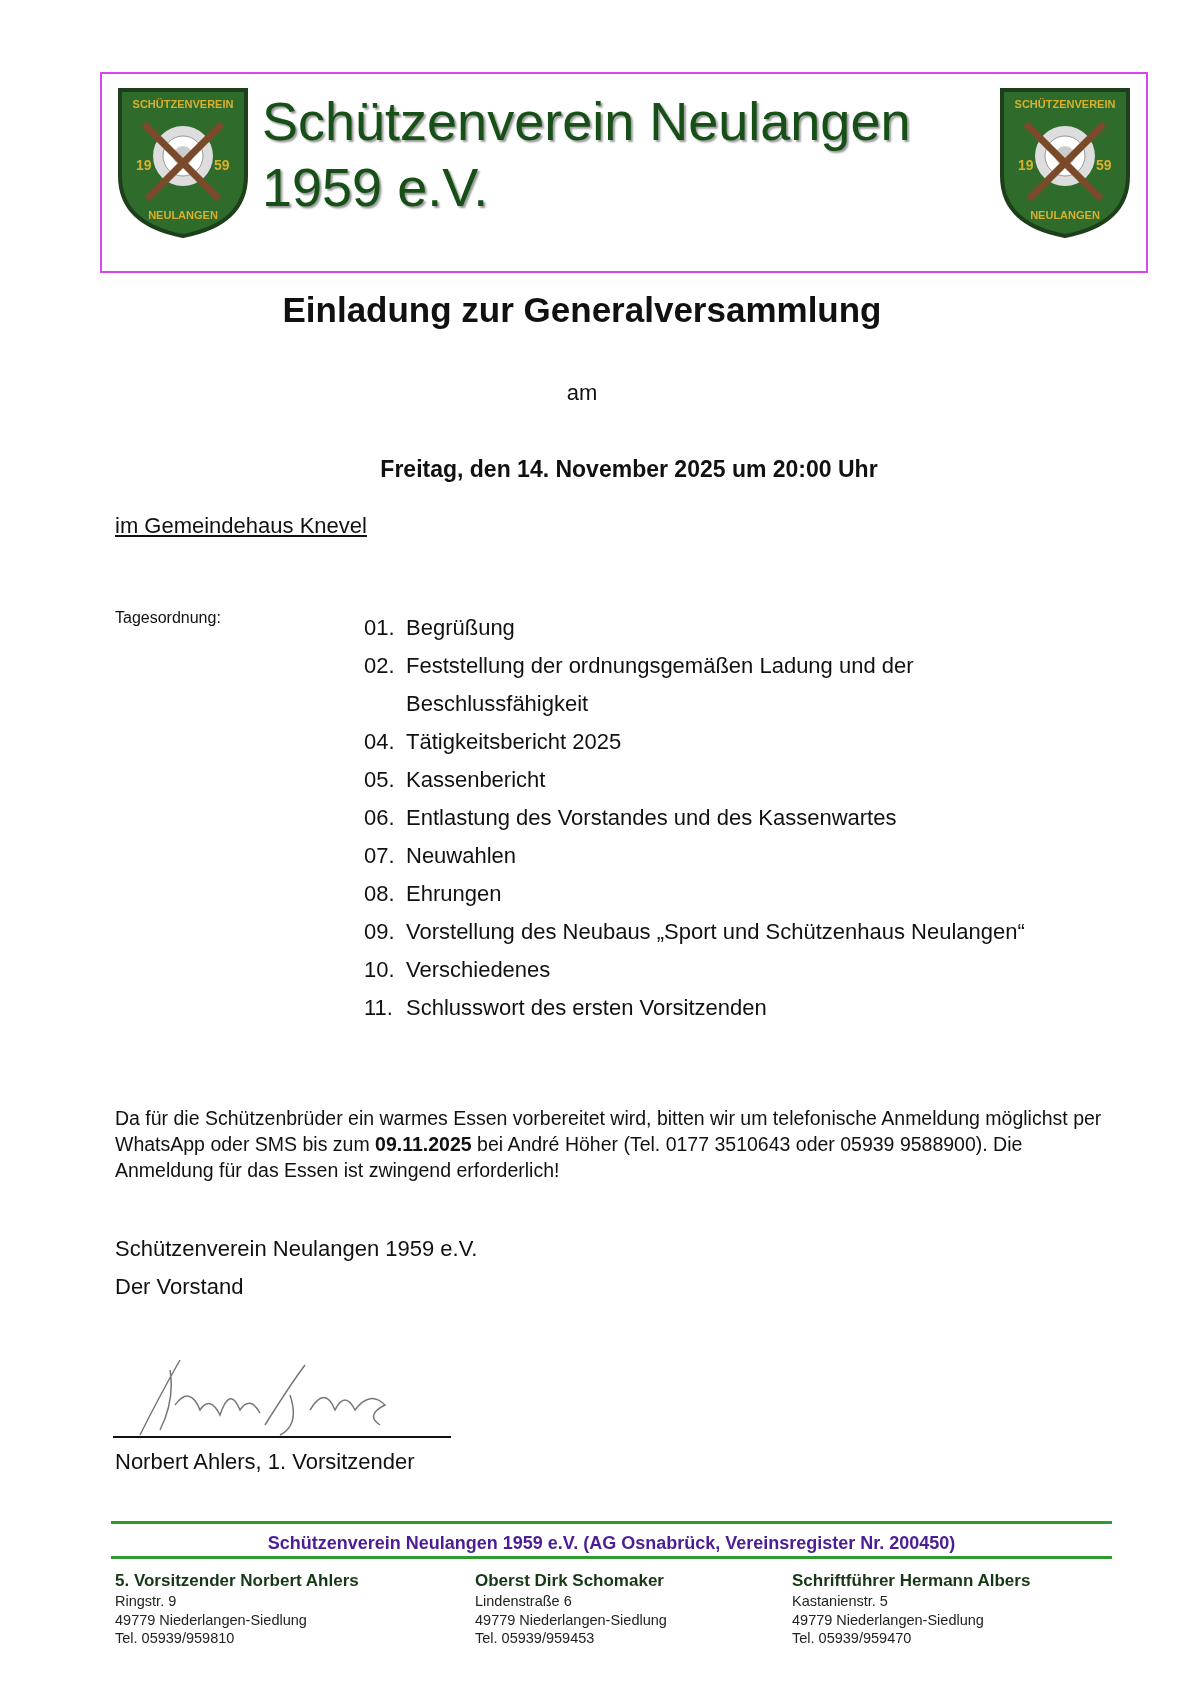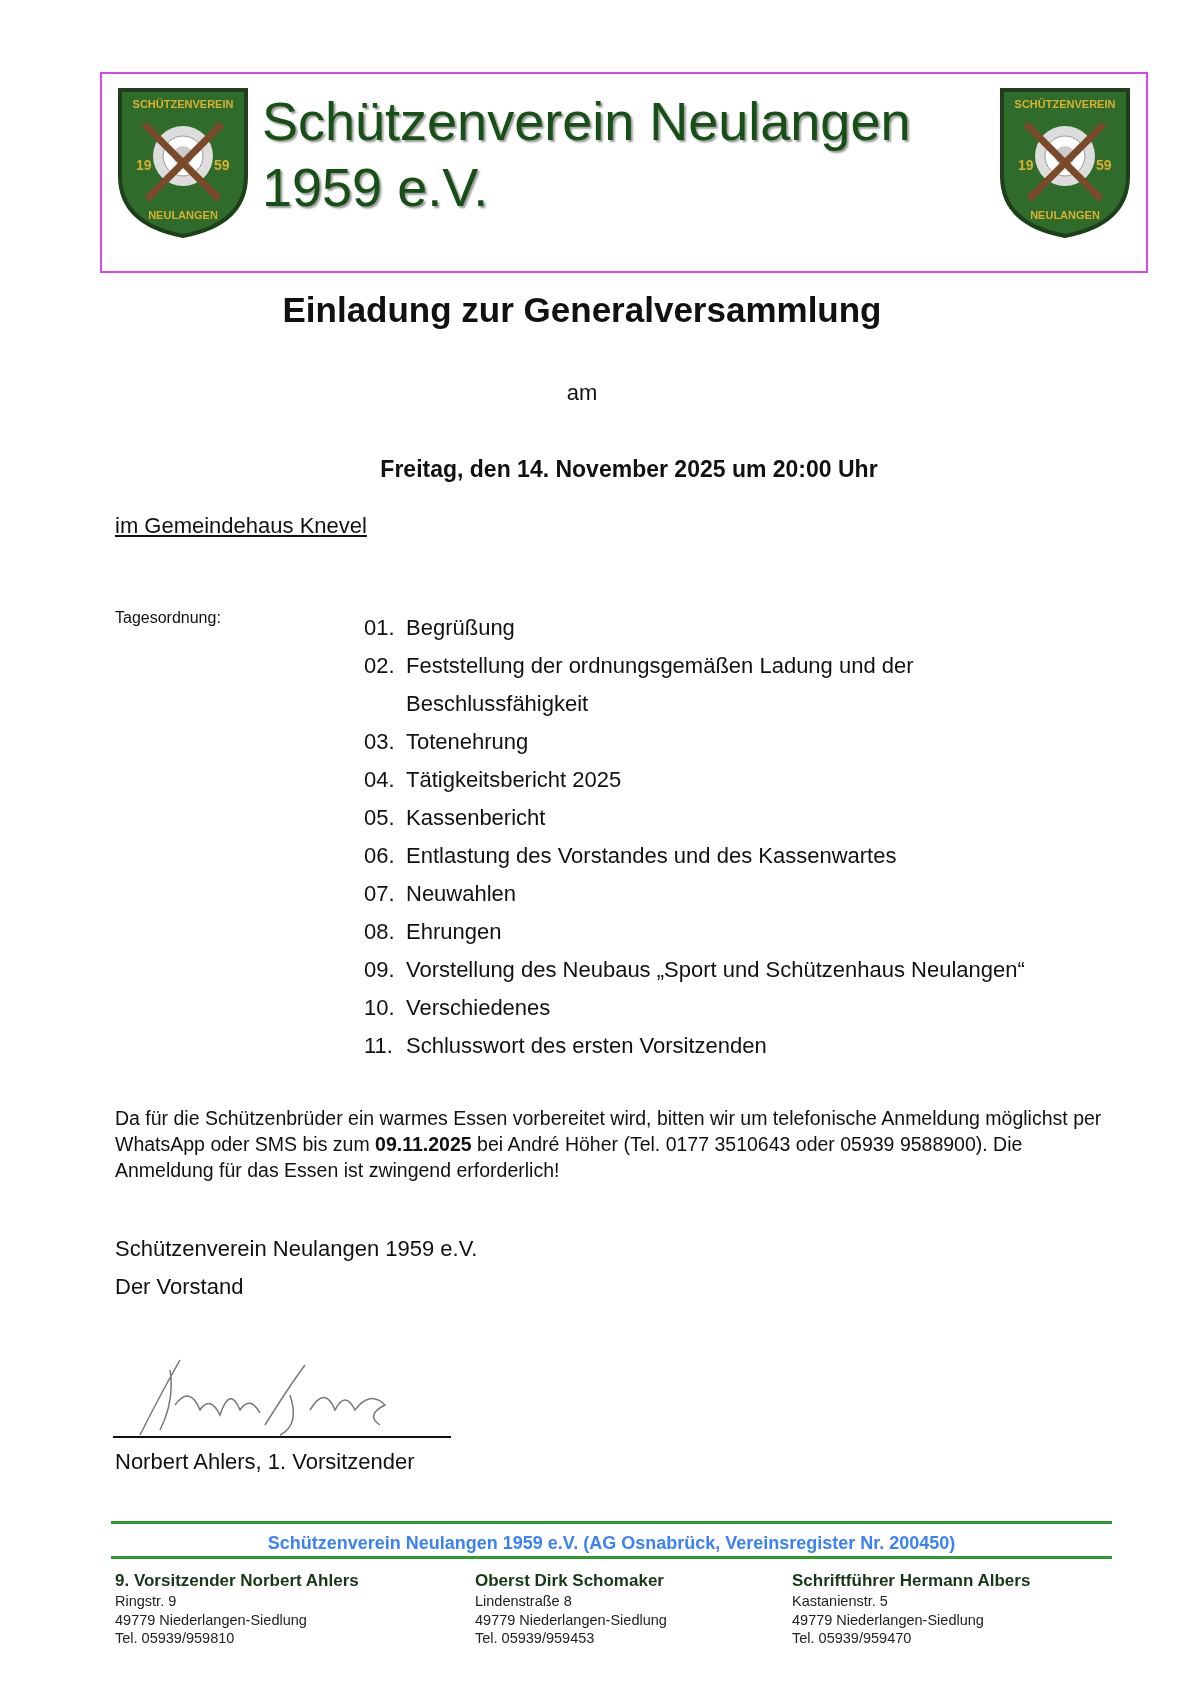--- a/index.html
+++ b/index.html
@@ -19,21 +19,21 @@
   .agenda{left:331px;top:609px;font-size:22px;}
   .agenda-item{display:flex;height:38px;line-height:38px;}
   .agenda-item .num{width:42px;margin-left:33px;}
   .agenda-item .cont{margin-left:0;}
   .note{left:115px;top:1105px;width:1000px;font-size:19.5px;line-height:26px;}
   .sig-org{left:115px;top:1230px;font-size:22px;line-height:38px;}
   .sig-line{left:113px;top:1436px;width:338px;height:2px;background:#111;}
   .sig-name{left:115px;top:1449px;font-size:22px;}
   .signature{left:130px;top:1355px;}
   .foot-rule{left:111px;width:1001px;height:3px;background:#2f9a2f;}
-  .foot-title{left:111px;width:1001px;top:1533px;text-align:center;font-size:18px;font-weight:bold;color:#3b82f6;}
+  .foot-title{left:111px;width:1001px;top:1533px;text-align:center;font-size:18px;font-weight:bold;color:#4c1d95;}
   .foot-col{top:1570px;font-size:14.5px;line-height:18.5px;color:#222;}
   .foot-col .h{font-weight:bold;font-size:17px;line-height:22px;color:#153815;}
 </style>
 </head>
 <body>
 
 <div class="abs header-box">
   <svg class="abs crest left" viewBox="0 0 138 155">
     <path d="M6 6 H132 V92 Q132 140 69 152 Q6 140 6 92 Z" fill="#2f6b2a" stroke="#1d3f1a" stroke-width="4"></path>
     <text x="69" y="24" text-anchor="middle" font-size="11" font-weight="bold" fill="#d9b030" font-family="Liberation Sans, sans-serif">SCHÜTZENVEREIN</text>
@@ -75,24 +75,20 @@
     </div>
   <div class="agenda-item">
       <span class="num">02.</span>
       <span class="cont">Feststellung der ordnungsgemäßen Ladung und der</span>
     </div>
   <div class="agenda-item">
       <span class="num"></span>
       <span class="cont">Beschlussfähigkeit</span>
     </div>
   <div class="agenda-item">
-      <span class="num">03.</span>
-      <span class="cont">Totenehrung</span>
-    </div>
-  <div class="agenda-item">
       <span class="num">04.</span>
       <span class="cont">Tätigkeitsbericht 2025</span>
     </div>
   <div class="agenda-item">
       <span class="num">05.</span>
       <span class="cont">Kassenbericht</span>
     </div>
   <div class="agenda-item">
       <span class="num">06.</span>
       <span class="cont">Entlastung des Vorstandes und des Kassenwartes</span>
@@ -129,28 +125,28 @@
   <path d="M10 80 Q30 40 50 5 M40 15 Q45 45 30 75 M45 50 Q60 30 70 55 Q80 40 90 60 Q100 30 110 55 Q120 40 130 58 M135 70 Q160 30 175 10 M160 40 Q170 70 150 80 M180 55 Q195 30 205 55 Q215 35 225 55 Q240 35 255 50 Q235 60 250 70" stroke="#777" stroke-width="1.5" fill="none"></path>
 </svg>
 <div class="abs sig-line"></div>
 <div class="abs sig-name">Norbert Ahlers, 1. Vorsitzender</div>
 
 <div class="abs foot-rule" style="top:1521px"></div>
 <div class="abs foot-title">Schützenverein Neulangen 1959 e.V. (AG Osnabrück, Vereinsregister Nr. 200450)</div>
 <div class="abs foot-rule" style="top:1556px"></div>
 
 <div class="abs foot-col" style="left:115px">
-  <div class="h">9. Vorsitzender Norbert Ahlers</div>
+  <div class="h">5. Vorsitzender Norbert Ahlers</div>
   <div>Ringstr. 9</div>
   <div>49779 Niederlangen-Siedlung</div>
   <div>Tel. 05939/959810</div>
 </div>
 <div class="abs foot-col" style="left:475px">
   <div class="h">Oberst Dirk Schomaker</div>
-  <div>Lindenstraße 8</div>
+  <div>Lindenstraße 6</div>
   <div>49779 Niederlangen-Siedlung</div>
   <div>Tel. 05939/959453</div>
 </div>
 <div class="abs foot-col" style="left:792px">
   <div class="h">Schriftführer Hermann Albers</div>
   <div>Kastanienstr. 5</div>
   <div>49779 Niederlangen-Siedlung</div>
   <div>Tel. 05939/959470</div>
 </div>
 

